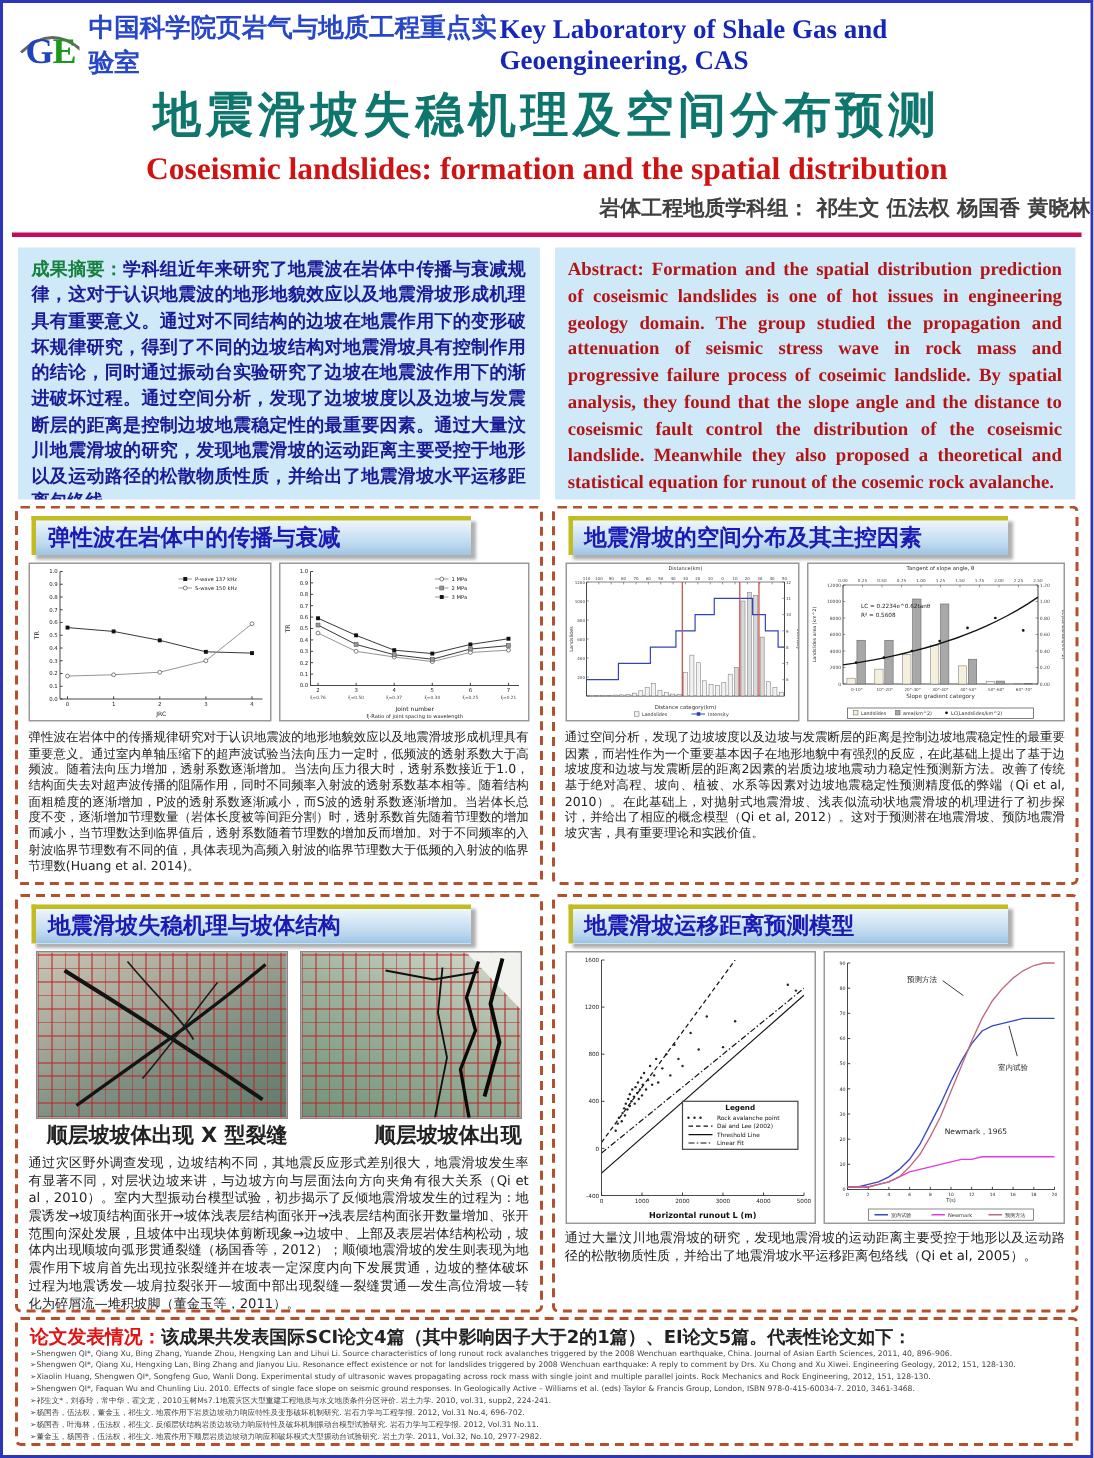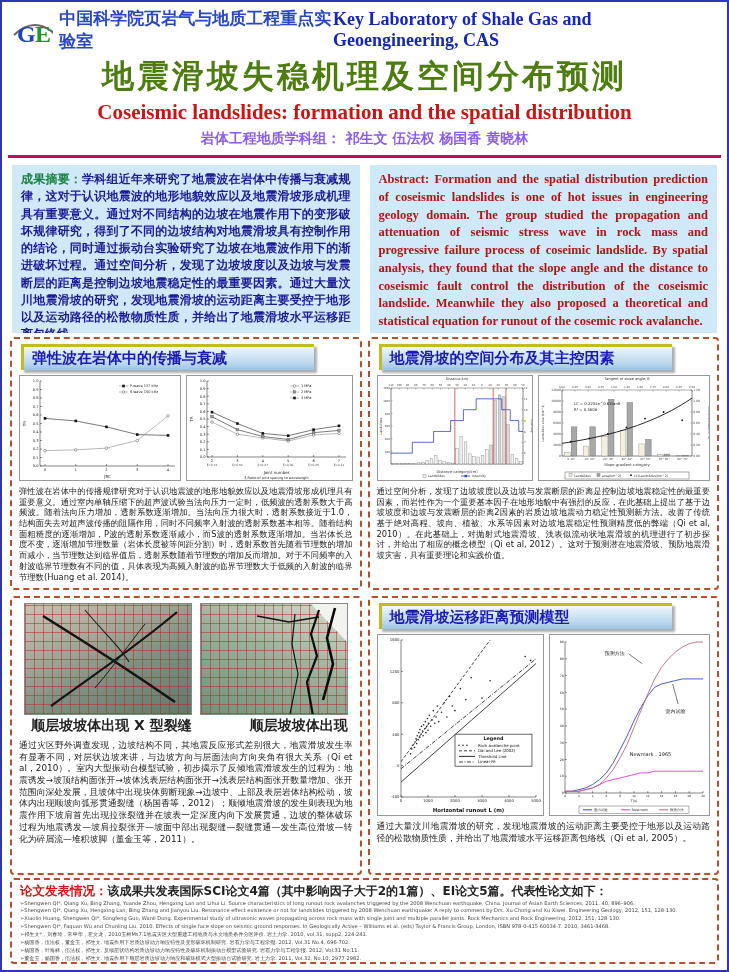--- a/index.html
+++ b/index.html
@@ -2,23 +2,23 @@
 <html><head>
 <meta charset="utf-8">
 <style>
   html,body{margin:0;padding:0;background:#e8e8e8;}
   .page{width:729px;height:972px;margin:0 auto;background:#fff;border:2px solid #2d35b8;
         box-sizing:border-box;overflow:hidden;font-family:"DejaVu Sans",sans-serif;position:relative;}
   
   .header{display:flex;align-items:center;padding:5px 10px 1px;}
   .lab-cn{color:#2746c8;font-weight:bold;font-size:17px;margin-left:6px;}
   .lab-en{margin-left:auto;color:#1526b8;font-weight:bold;font-size:18px;font-family:"Liberation Serif",serif;}
-  .title-cn{text-align:center;color:#4d7c0f;font-size:32px;font-weight:bold;letter-spacing:3px;margin-top:1px;}
+  .title-cn{text-align:center;color:#0f766e;font-size:32px;font-weight:bold;letter-spacing:3px;margin-top:1px;}
   .title-en{text-align:center;color:#cf1212;font-size:21px;font-weight:bold;font-family:"Liberation Serif",serif;margin-top:1px;}
-  .authors{text-align:center;color:#8b5cf6;font-size:14px;font-weight:bold;margin-top:5px;}
+  .authors{text-align:right;color:#404040;font-size:14px;font-weight:bold;margin-top:5px;}
   
   .abs-row{display:flex;gap:10px;margin:7px 6px 3px;border-top:3px solid #c50a56;padding:7px 4px 0;}
   .abs-box{flex:1;background:#cfe9f8;padding:6px 9px;text-align:justify;height:168px;overflow:hidden;box-sizing:border-box;}
   .abs-cn{font-size:12px;font-weight:bold;color:#1b1b96;line-height:1.44;}
   .abs-cn .lbl{color:#15803d;}
   .abs-en{font-family:"Liberation Serif",serif;font-size:12.5px;font-weight:bold;color:#b31414;line-height:1.42;}
   
   .grid{display:grid;grid-template-columns:1fr 1fr;gap:6px;margin:4px 8px 3px;}
   .panel{border:2px dashed #b2512c;border-radius:4px;padding:5px 7px;background:#fff;box-sizing:border-box;overflow:hidden;}
   .row1{height:253px;}
@@ -428,20 +428,21 @@
             <rect x="58" y="97.6" width="3" height="3" fill="#a8a8a8" stroke="#666" stroke-width="0.4"></rect>
             <text x="63" y="100.6" font-size="3.2" text-anchor="start" fill="#333" font-family="DejaVu Sans,sans-serif">area(km^2)</text>
             <circle cx="92" cy="99.2" r="0.9" fill="#111"></circle>
             <text x="95" y="100.6" font-size="3.2" text-anchor="start" fill="#333" font-family="DejaVu Sans,sans-serif">LC(Landslides/km^2)</text>
           </svg>
       </div>
       <div class="panel-text">通过空间分析，发现了边坡坡度以及边坡与发震断层的距离是控制边坡地震稳定性的最重要因素，而岩性作为一个重要基本因子在地形地貌中有强烈的反应，在此基础上提出了基于边坡坡度和边坡与发震断层的距离2因素的岩质边坡地震动力稳定性预测新方法。改善了传统基于绝对高程、坡向、植被、水系等因素对边坡地震稳定性预测精度低的弊端（Qi et al, 2010）。在此基础上，对抛射式地震滑坡、浅表似流动状地震滑坡的机理进行了初步探讨，并给出了相应的概念模型（Qi et al, 2012）。这对于预测潜在地震滑坡、预防地震滑坡灾害，具有重要理论和实践价值。</div>
     </div>
 
     <div class="panel row2">
+      <span class="panel-title">地震滑坡失稳机理与坡体结构</span>
       <div class="photos">
         <div class="photo left">
           <div class="grid-overlay"></div>
           <svg class="crack-svg" width="168" height="112">
             <path d="M18,12 C60,38 95,60 150,98" stroke="#141414" stroke-width="2.6" fill="none"></path>
             <path d="M152,8 C112,42 70,70 26,102" stroke="#141414" stroke-width="2.2" fill="none"></path>
             <path d="M60,6 C80,30 96,44 104,58" stroke="#1c1c1c" stroke-width="1.1" fill="none"></path>
             <path d="M120,20 C104,40 92,58 70,84" stroke="#1c1c1c" stroke-width="1.0" fill="none"></path>
           </svg>
         </div>

